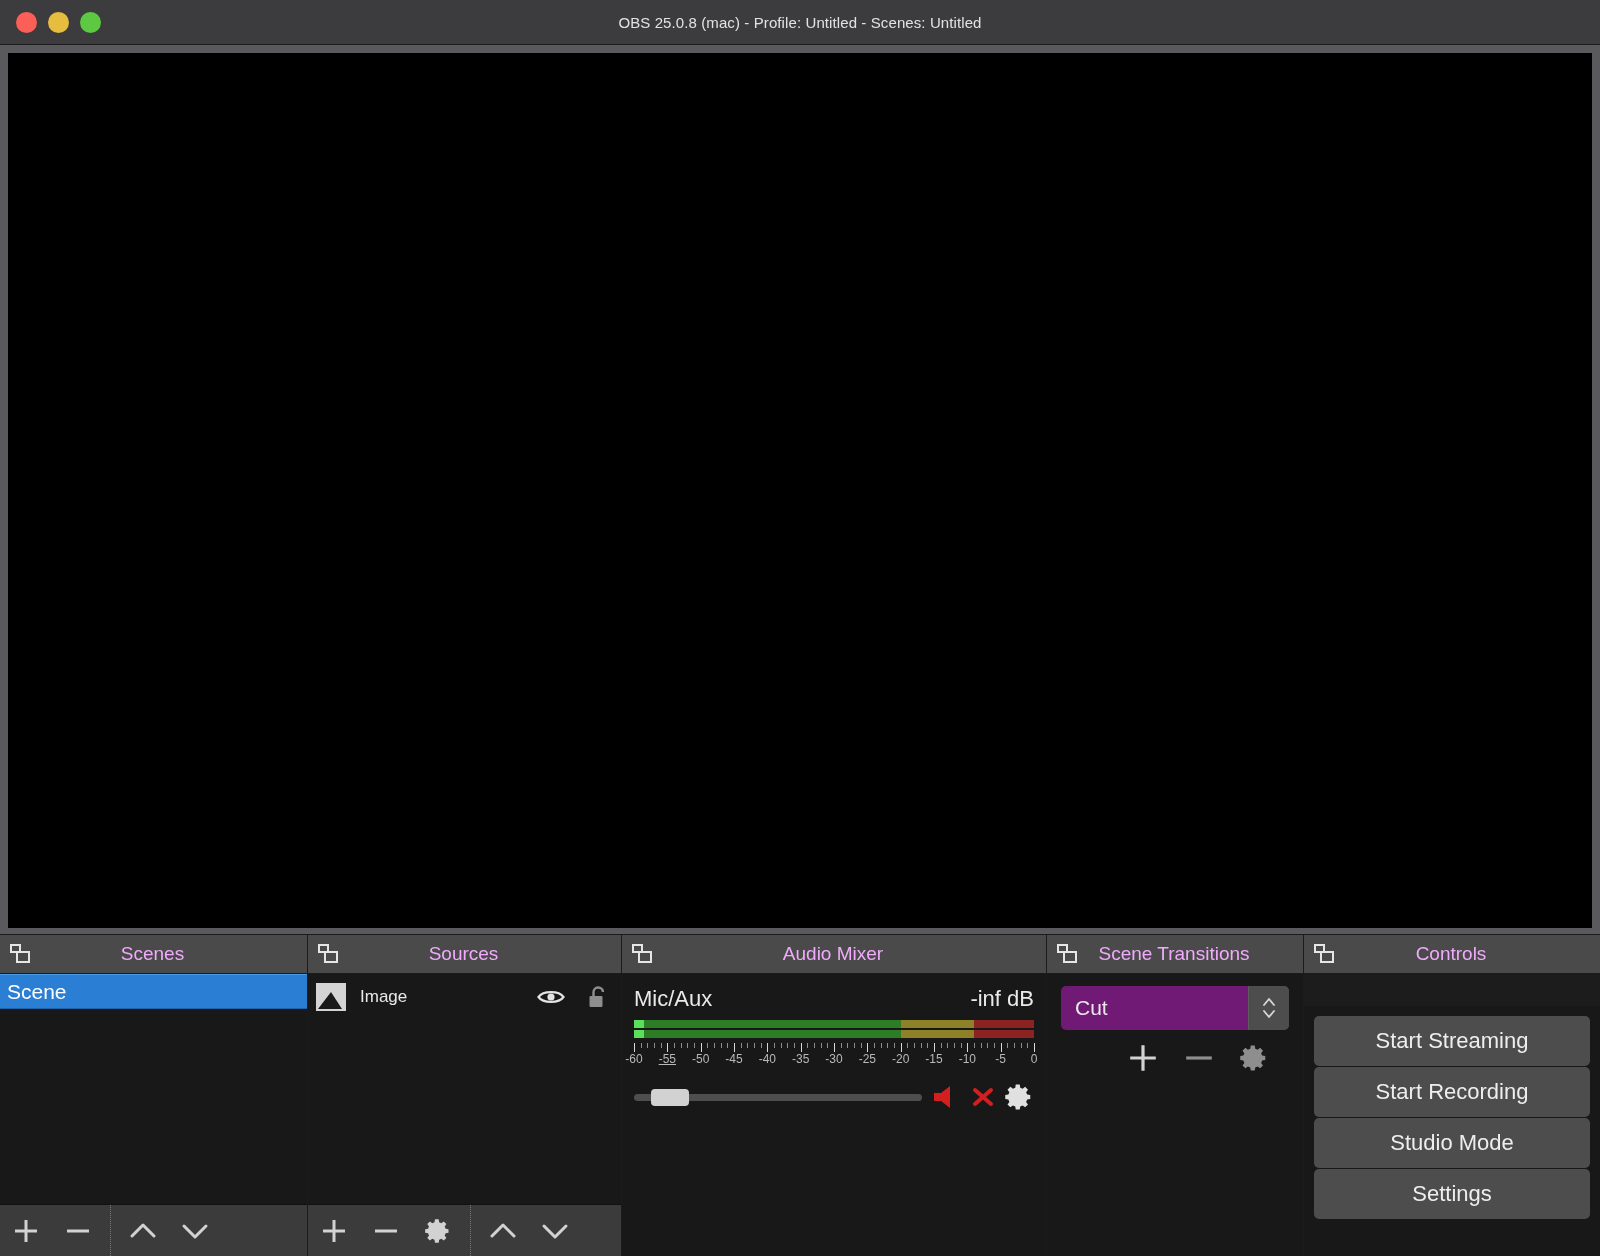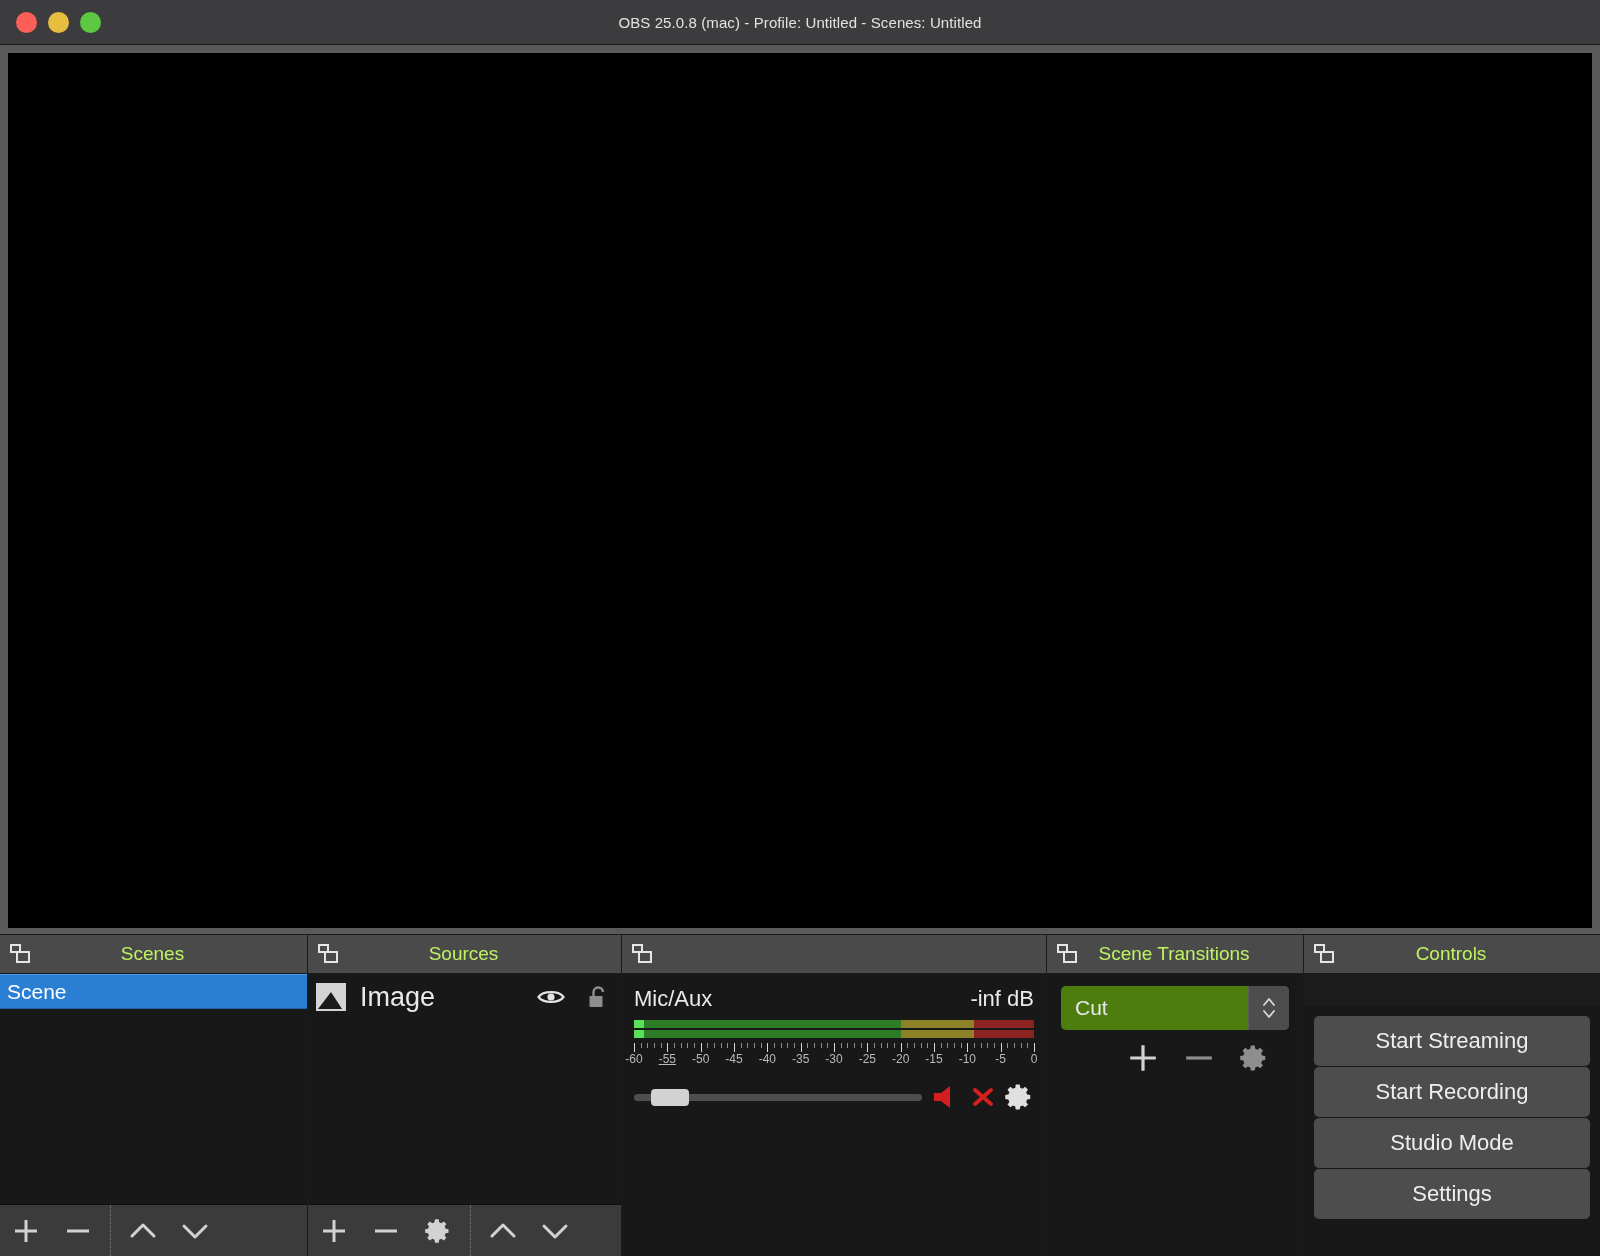--- a/index.html
+++ b/index.html
@@ -107,21 +107,21 @@
     border-bottom: 1px solid #1b1b1b;
   }
   .dock-header .float-icon {
     position: absolute;
     left: 10px;
     top: 9px;
   }
   .dock-title {
     flex: 1;
     text-align: center;
-    color: #bef264;
+    color: #f0abfc;
     font-size: 19px;
     padding-left: 4px;
     padding-right: 6px;
   }
 
   .float-icon { width: 22px; height: 20px; position: relative; display:block; }
   .float-icon .r1 {
     position: absolute; left: 0; top: 0;
     width: 11px; height: 9px;
     border: 2px solid #e6e6e6;
@@ -189,21 +189,21 @@
     border-bottom: 1px solid #1e63aa;
   }
 
   
   .source-item {
     height: 46px;
     display: flex;
     align-items: center;
     padding: 0 12px 0 8px;
     color: #e8e8e8;
-    font-size: 27px;
+    font-size: 17px;
     box-sizing: border-box;
   }
   .source-thumb {
     width: 30px; height: 28px;
     background: #d4d4d4;
     position: relative;
     flex: 0 0 auto;
     margin-right: 14px;
     overflow: hidden;
   }
@@ -311,21 +311,21 @@
   .mute-icon { width: 30px; height: 26px; display:block; }
   .x-icon { width: 22px; height: 22px; display:block; }
   .gear-icon { width: 30px; height: 30px; display:block; }
 
   
   .trans-body { padding: 12px 14px 0 14px; box-sizing: border-box; }
   .combo {
     display: flex;
     align-items: stretch;
     height: 44px;
-    background: #4d7c0f;
+    background: #701a75;
     border-radius: 5px;
     overflow: hidden;
   }
   .combo-value {
     flex: 1 1 auto;
     display: flex;
     align-items: center;
     padding-left: 14px;
     color: #e9e9e9;
     font-size: 21px;
@@ -487,20 +487,21 @@
         </div>
       </div>
     </div>
 
     <div class="dock mixer">
       <div class="dock-header">
         <span class="float-icon">
             <span class="r1"></span>
             <span class="r2"></span>
           </span>
+        <span class="dock-title">Audio Mixer</span>
       </div>
       <div class="dock-body mixer-body">
         <div>
           <div class="mixer-row-top">
             <span>Mic/Aux</span>
             <span>-inf dB</span>
           </div>
           <div class="meter">
             <div class="meter-bar top">
               <span class="seg-green" style="flex: 0 0 66.6667%;"></span>

